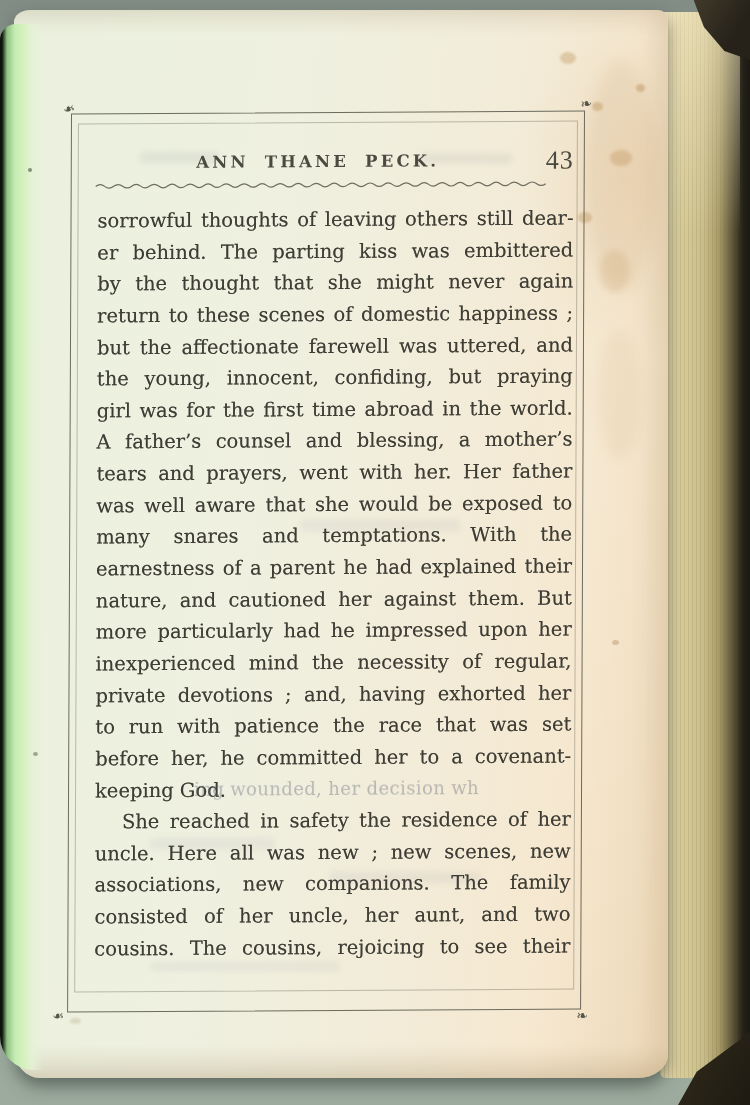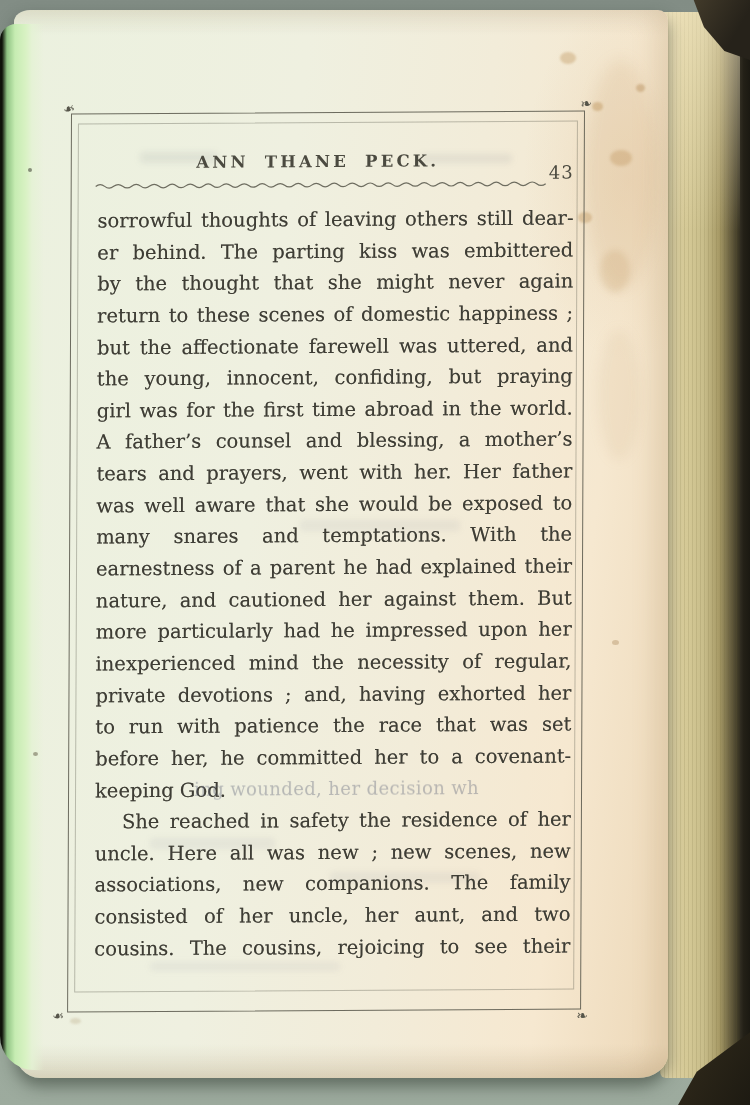--- a/index.html
+++ b/index.html
@@ -72,21 +72,21 @@
     border:1px solid rgba(95,94,82,.38);}
   .orn{font-family:"DejaVu Sans",sans-serif;font-size:14px;color:#56554a;line-height:1;width:14px;height:14px;text-align:center;}
   .orn.tl{left:-10px;top:-13px;transform:scaleX(-1) rotate(12deg);}
   .orn.tr{right:-9px;top:-15px;transform:rotate(-8deg);}
   .orn.bl{left:-17px;bottom:-11px;transform:scaleX(-1);}
   .orn.br{right:-9px;bottom:-14px;}
 
   .header{left:26px;top:34px;width:476px;height:28px;color:#4b4a40;}
   .header .title{left:calc(50% - 18px);transform:translateX(-50%);top:5px;
     font-size:16.5px;font-weight:bold;letter-spacing:3.2px;word-spacing:7px;white-space:nowrap;}
-  .header .num{right:0;top:16px;font-size:18px;letter-spacing:1px;}
+  .header .num{right:0;top:0;font-size:26px;letter-spacing:1px;font-family:Liberation Serif, serif;}
 
   .wavy{left:23px;top:67px;}
 
   .textblock{left:26px;top:91px;width:476px;color:#3e3d35;
     font-size:19.5px;line-height:31.65px;}
   .tline{position:static;text-align:justify;text-align-last:justify;height:31.65px;
     text-shadow:0 0 .4px rgba(62,61,53,.55);}
   .tline.para-end{text-align-last:left;}
   .tline.indent{text-indent:27px;}
 

